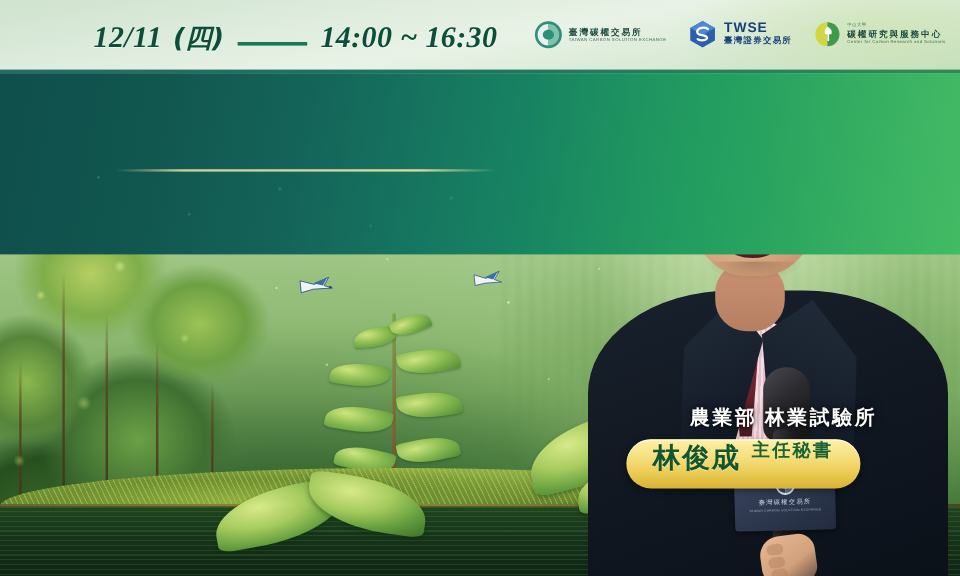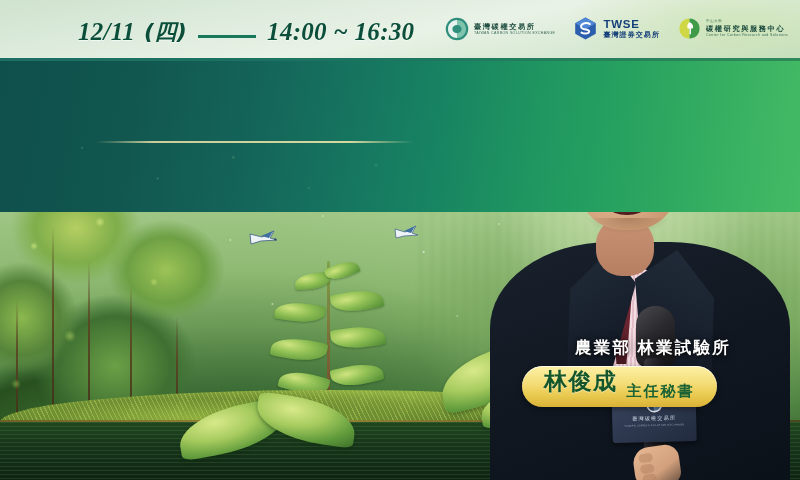--- a/index.html
+++ b/index.html
@@ -354,21 +354,20 @@
   .name-badge .nm {
     font-family: "DejaVu Sans", sans-serif; font-weight: bold;
     font-size: 23px; color: #14562c; letter-spacing: 1.5px;
     text-shadow: 0 1px 0 rgba(255,255,255,.45);
     white-space: nowrap;
   }
   .name-badge .role {
     font-family: "DejaVu Sans", sans-serif; font-weight: bold;
     font-size: 15px; color: #1b6334; letter-spacing: 2px;
     white-space: nowrap;
-    margin-top: 16px;
   }
 </style>
 </head>
 <body>
 
 <div class="poster">
 
   <div class="bg-scene"></div>
   <div class="mist-forest"></div>
 

